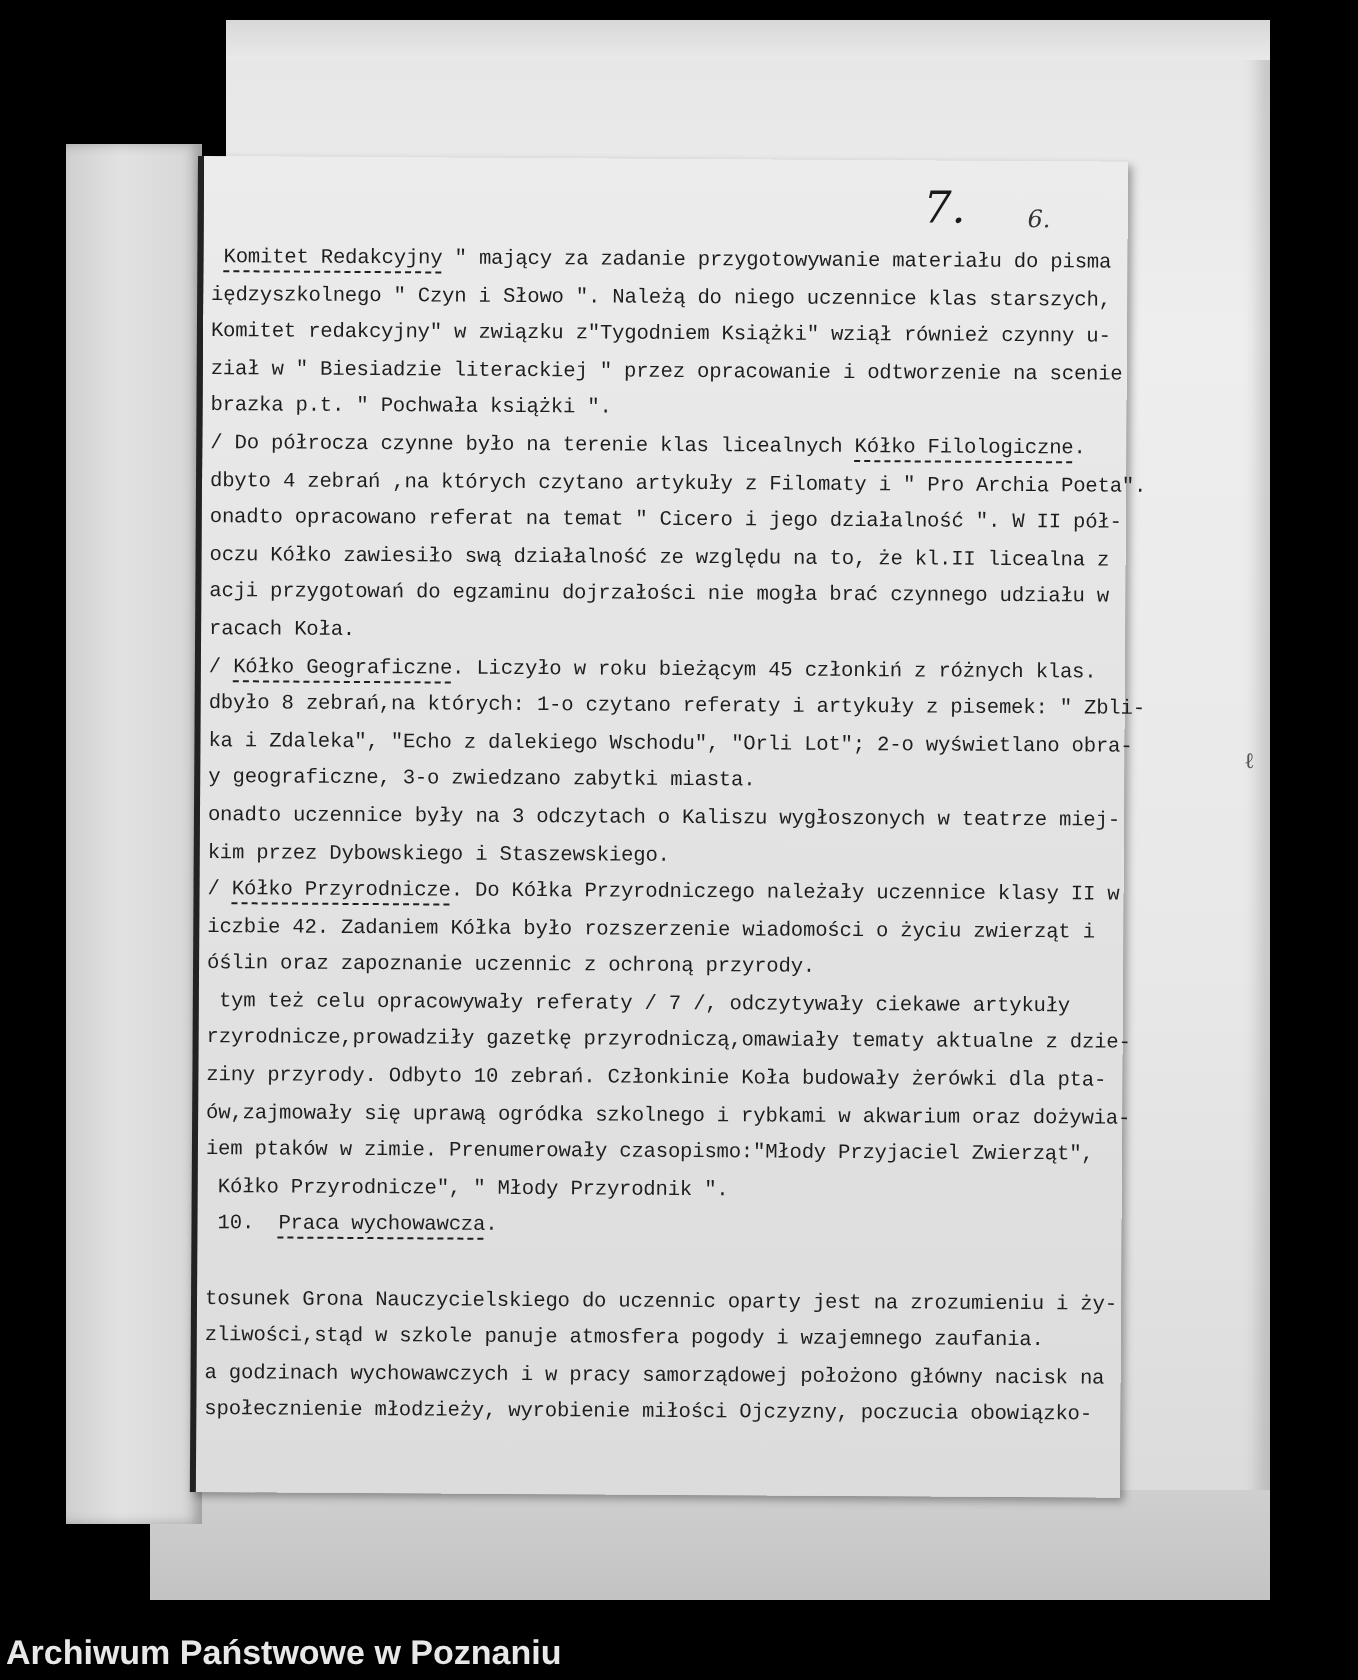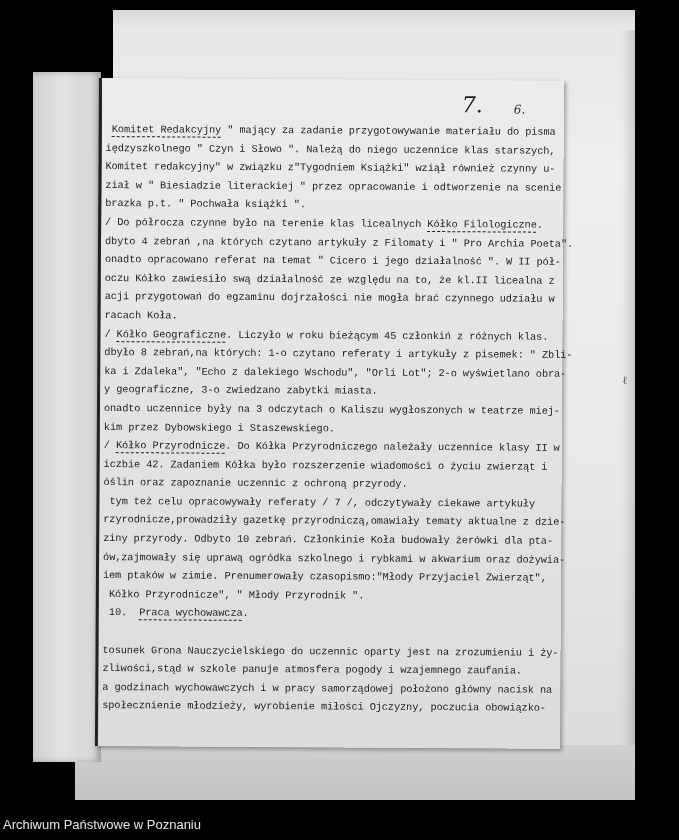--- a/index.html
+++ b/index.html
@@ -48,21 +48,21 @@
   .text {
     position: absolute; left: 4px; top: 42px; width: 450px;
     font-size: 10.3px; line-height: 18.6px; color: #1e1e1e; white-space: pre; letter-spacing: -0.1px;
   }
   .text .line { display: block; height: 18.6px; }
   .u {
     text-decoration: underline dashed; text-underline-offset: 4px; text-decoration-thickness: 1px; margin-top: 36px;
   }
   .footer {
     position: absolute; left: 3px; top: 817px;
-    font-family: "Liberation Sans", "DejaVu Sans", sans-serif; font-size: 13px; color: #e8e8e8;
+    font-family: "Liberation Sans", "DejaVu Sans", sans-serif; font-size: 17px; color: #e8e8e8; font-weight: bold;
   }
 </style>
 </head>
 <body>
 
 <div class="back-sheet">
   <div class="top-strip"></div>
   <span class="mark">ℓ</span>
 </div>
 <div class="bottom-base"></div>

